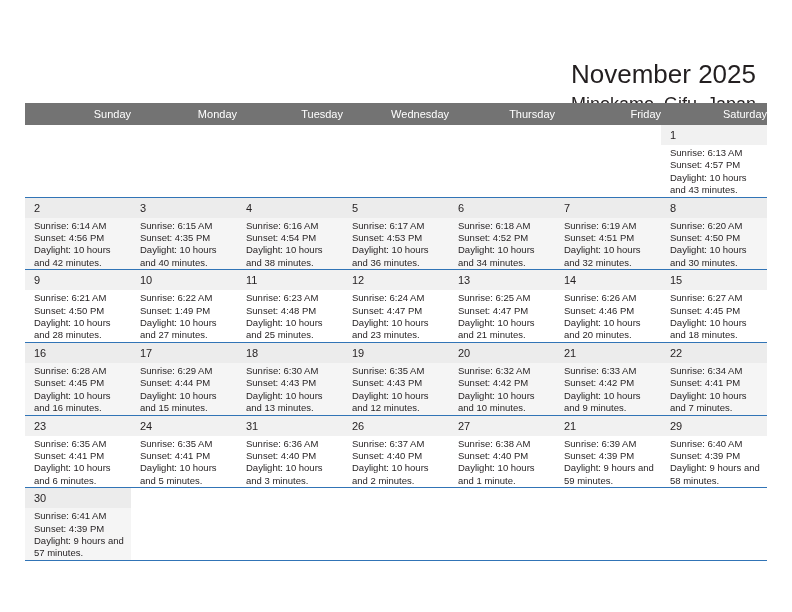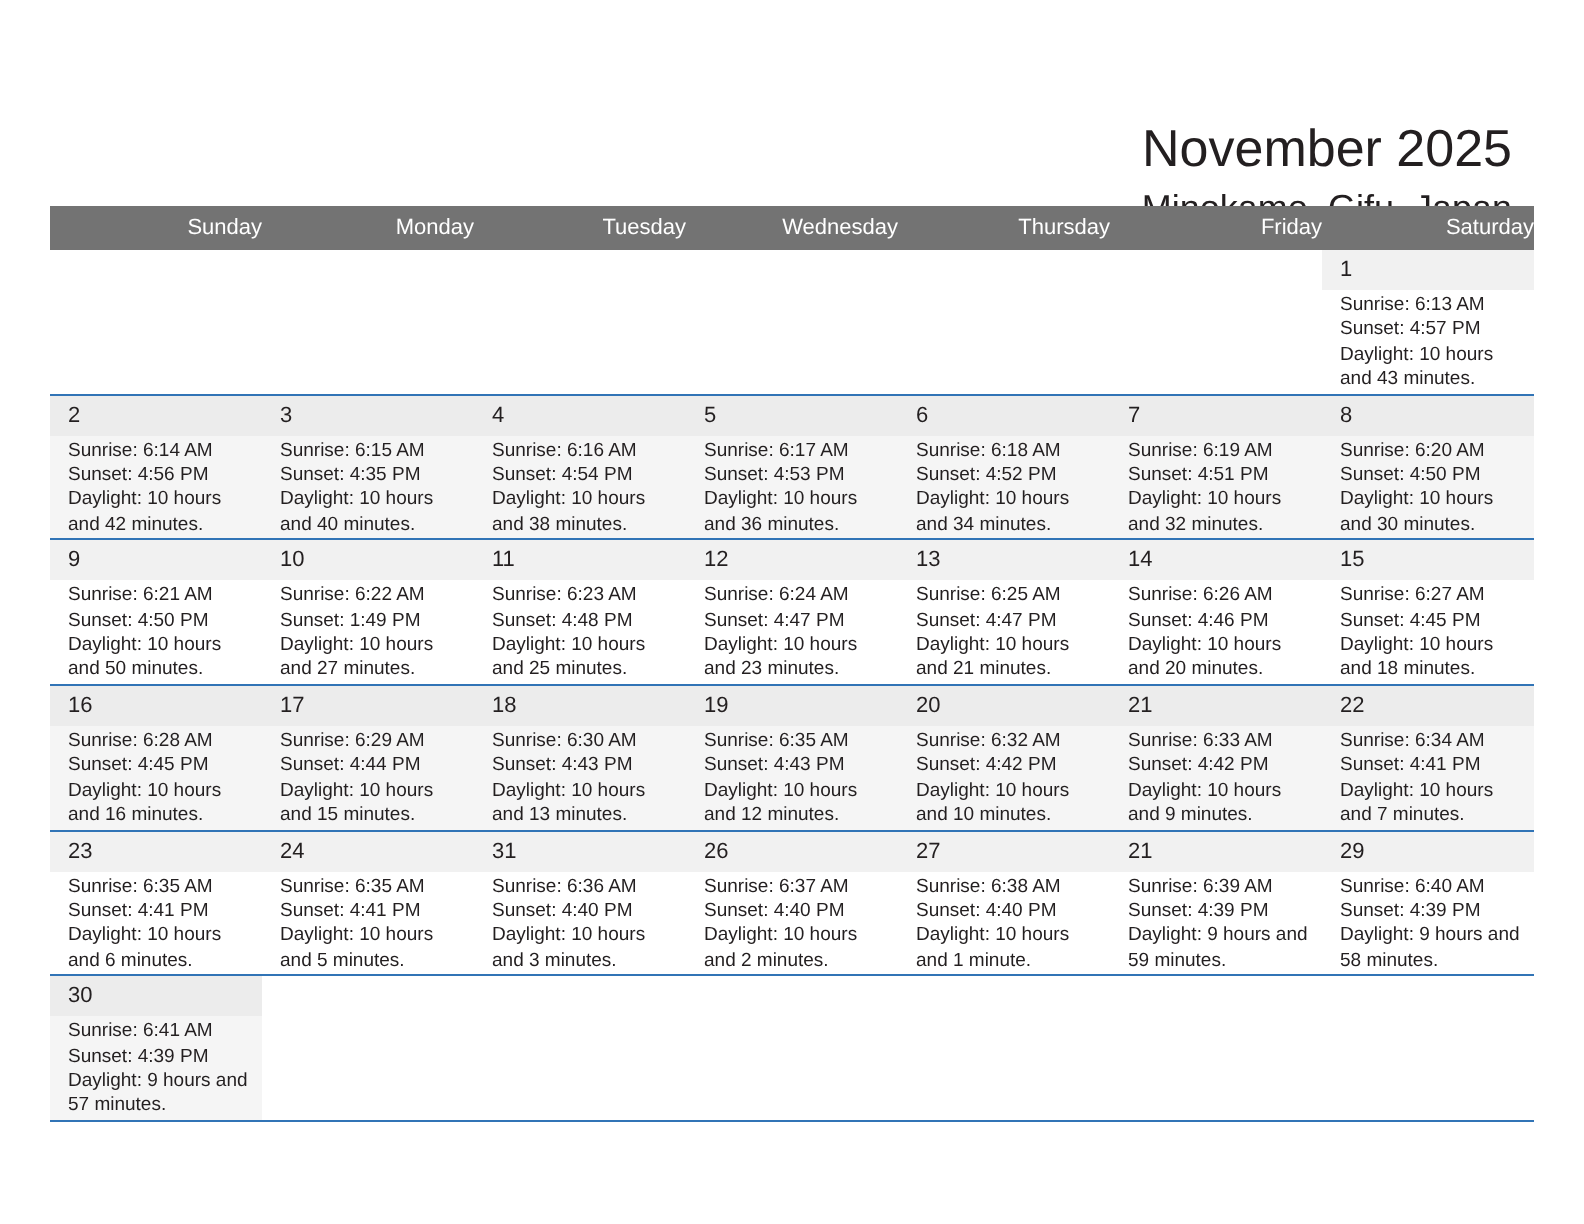--- a/index.html
+++ b/index.html
@@ -267,21 +267,21 @@
             </div>
           </td>
         </tr>
         <tr>
           <td>
             <div class="cell-inner">
               <span class="daynum">9</span>
               <div class="info">
                 <div>Sunrise: 6:21 AM</div>
                 <div>Sunset: 4:50 PM</div>
-                <div class="daylight-line">Daylight: 10 hours and 50 minutes.</div>
+                <div class="daylight-line">Daylight: 10 hours and 28 minutes.</div>
               </div>
             </div>
           </td>
           <td>
             <div class="cell-inner">
               <span class="daynum">10</span>
               <div class="info">
                 <div>Sunrise: 6:22 AM</div>
                 <div>Sunset: 1:49 PM</div>
                 <div class="daylight-line">Daylight: 10 hours and 27 minutes.</div>

